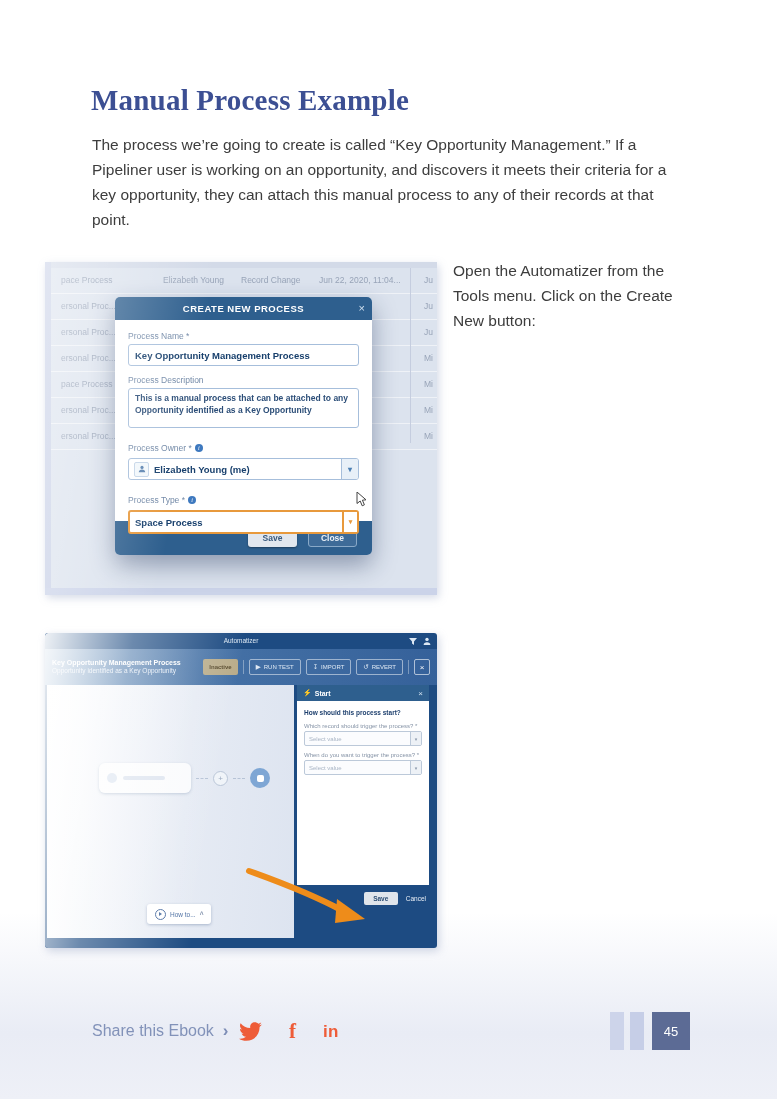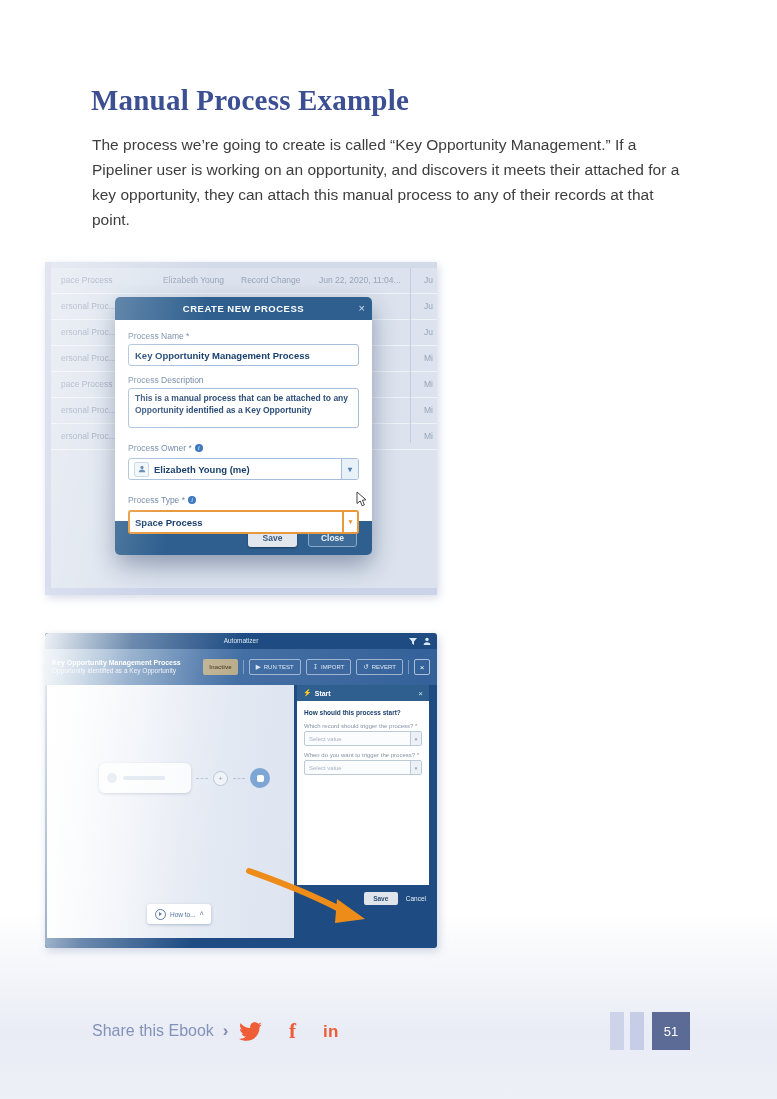--- a/index.html
+++ b/index.html
@@ -135,21 +135,21 @@
   .sq2{left:630px;width:14px;background:#c6cee7;}
   .pgnum{left:652px;top:1012px;width:38px;height:38px;background:#5c6b95;color:#fff;font-size:13px;
          display:flex;align-items:center;justify-content:center;}
 </style>
 </head>
 <body>
 
 <div class="page">
 
   <div class="abs title">Manual Process Example</div>
-  <div class="abs intro">The process we’re going to create is called “Key Opportunity Management.” If a Pipeliner user is working on an opportunity, and discovers it meets their attached for a key opportunity, they can attach this manual process to any of their records at that point.</div>
+  <div class="abs intro">The process we’re going to create is called “Key Opportunity Management.” If a Pipeliner user is working on an opportunity, and discovers it meets their criteria for a key opportunity, they can attach this manual process to any of their records at that point.</div>
 
   <div class="abs shot1">
     <div class="abs s1-topstrip"></div>
     <div class="abs s1-rows">
       <div class="s1-row">
         <span class="c-name">pace Process</span>
         <span class="c-owner">Elizabeth Young</span>
         <span class="c-type">Record Change</span>
         <span class="c-date">Jun 22, 2020, 11:04...</span>
         <span class="c-frag">Ju</span>
@@ -228,20 +228,21 @@
         <div class="btn-close1">
           <span>Close</span>
         </div>
       </div>
     </div>
     <div class="abs s1-leftstrip"></div>
     <div class="abs s1-bottomstrip"></div>
     <div class="abs flash1"></div>
   </div>
 
+  <div class="abs cap cap1">Open the Automatizer from the Tools menu. Click on the Create New button:</div>
 
   <div class="abs shot2">
     <div class="s2-titlebar">
       <span class="s2-title">Automatizer</span>
       <span class="s2-ticons">
         <svg width="8" height="8" viewBox="0 0 8 8">
             <path d="M0 1h8L5 4.5V8L3 6.5V4.5z" fill="#dce8f4"></path>
           </svg>
         <svg width="8" height="8" viewBox="0 0 8 8">
             <circle cx="4" cy="2.4" r="1.7" fill="#dce8f4"></circle>
@@ -338,16 +339,16 @@
   <div class="abs social">
     <svg width="23" height="19" viewBox="0 0 24 20">
       <path fill="#ee5c38" d="M23.9 2.6c-.9.4-1.8.65-2.8.77 1-.6 1.8-1.57 2.16-2.72-.95.56-2 .97-3.13 1.2C19.24.9 17.96.3 16.55.3c-2.72 0-4.93 2.2-4.93 4.93 0 .39.04.76.13 1.12C7.66 6.15 4.05 4.2 1.62 1.22 1.2 1.95.96 2.78.96 3.7c0 1.7.87 3.2 2.19 4.1-.8-.03-1.57-.25-2.23-.62v.06c0 2.39 1.7 4.38 3.95 4.83-.41.11-.85.17-1.3.17-.31 0-.62-.03-.92-.09.63 1.96 2.45 3.38 4.6 3.42-1.68 1.32-3.8 2.1-6.1 2.1-.4 0-.78-.02-1.17-.07 2.19 1.4 4.77 2.21 7.56 2.21 9.05 0 14-7.5 14-14 0-.21 0-.42-.02-.63.96-.69 1.8-1.56 2.46-2.55z"></path>
     </svg>
     <span class="fb-glyph">f</span>
     <span class="li-glyph">in</span>
   </div>
   <div class="abs sq sq1"></div>
   <div class="abs sq sq2"></div>
   <div class="abs pgnum">
-    <span>51</span>
+    <span>45</span>
   </div>
 
 </div>
 
 </body></html>

